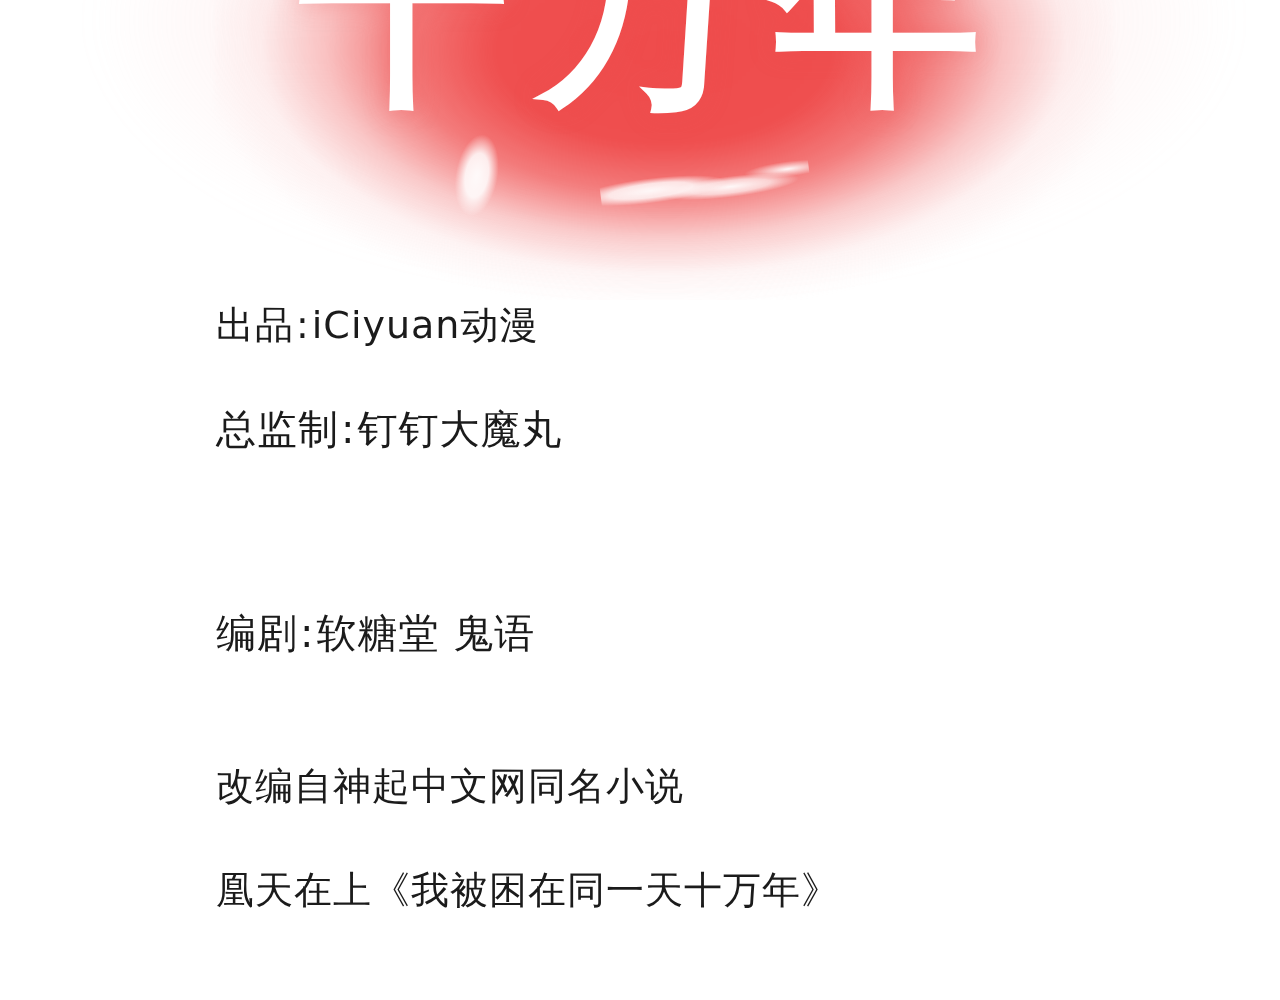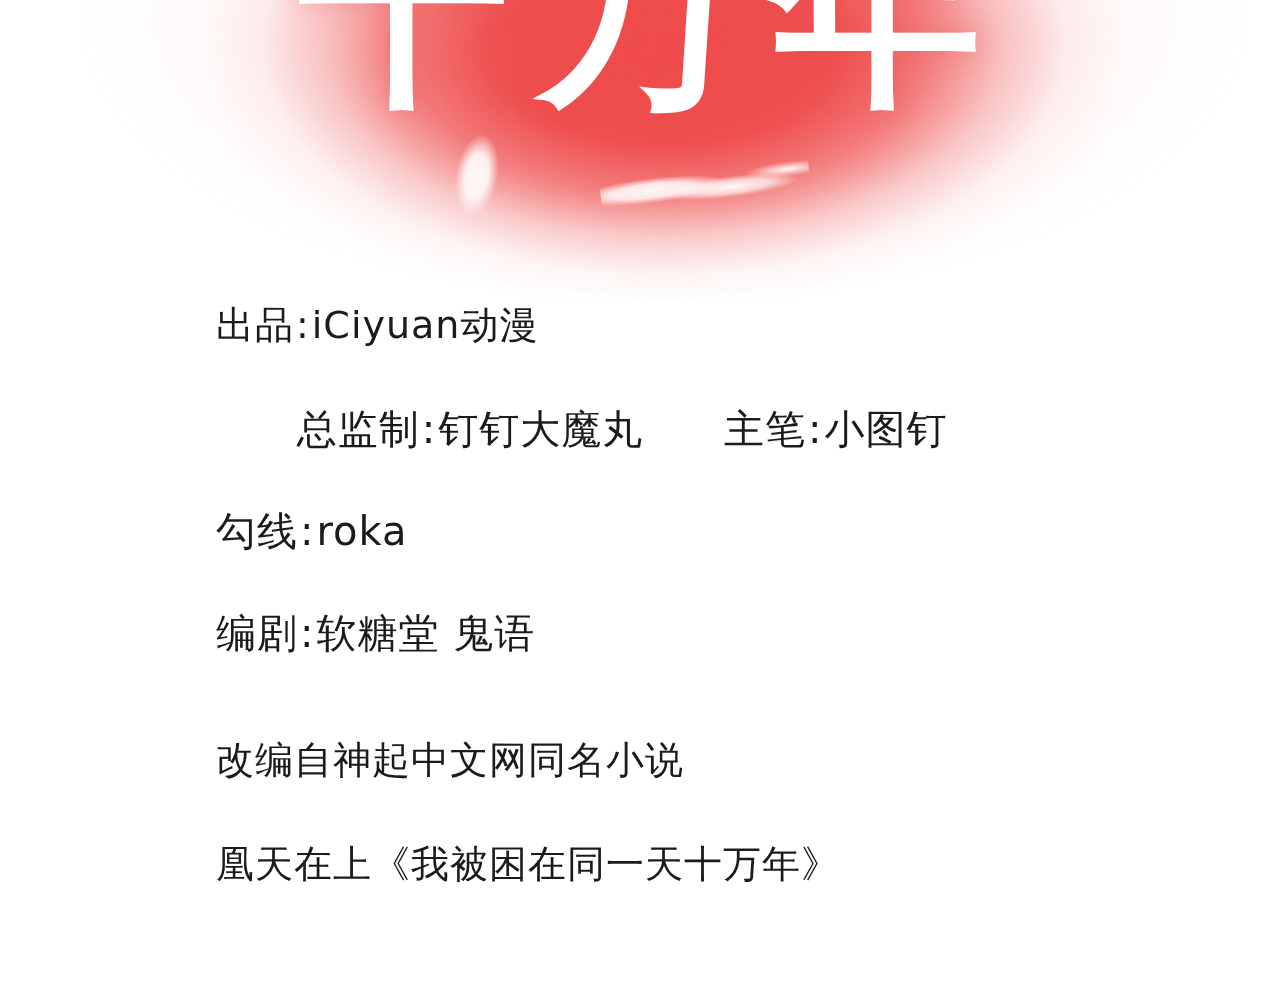--- a/index.html
+++ b/index.html
@@ -103,42 +103,41 @@
     width: 1280px;
     padding: 0 0 0 216px;
     box-sizing: border-box;
     color: #1b1b1b;
     font-family: "DejaVu Sans", "Liberation Sans", sans-serif;
   }
   .credit-row {
     display: flex;
     align-items: baseline;
     height: 102px;
-    text-align: center;
   }
   .credit-cell {
     font-size: 40px;
     letter-spacing: 1px;
     white-space: nowrap;
   }
   .credit-cell.col-left {
     width: 508px;
   }
   .credit-cell .sep {
     padding: 0 2px;
   }
   .credit-single {
     font-size: 38px;
     letter-spacing: 1px;
     white-space: nowrap;
   }
   .note-row {
     height: 104px;
     display: flex;
-    align-items: center;
+    align-items: flex-end;
   }
 </style>
 </head>
 <body>
 
 <div class="banner">
   <div class="banner-wash2"></div>
   <div class="banner-wash"></div>
   <div class="banner-title">十万年</div>
   <div class="banner-splash"></div>
@@ -150,29 +149,23 @@
   <div class="credit-row">
     <div class="credit-cell credit-single">
       <span>出品</span><span class="sep">:</span><span>iCiyuan动漫</span>
     </div>
   </div>
 
   <div class="credit-row">
     <div class="credit-cell col-left">
       <span>总监制</span><span class="sep">:</span><span>钉钉大魔丸</span>
     </div>
-    <div class="credit-cell">
-      <span>主笔</span><span class="sep">:</span><span>小图钉</span>
-    </div>
   </div>
 
   <div class="credit-row">
-    <div class="credit-cell">
-      <span>勾线</span><span class="sep">:</span><span>roka</span>
-    </div>
   </div>
 
   <div class="credit-row">
     <div class="credit-cell">
       <span>编剧</span><span class="sep">:</span><span>软糖堂 鬼语</span>
     </div>
   </div>
 
 
   <div class="note-row">

